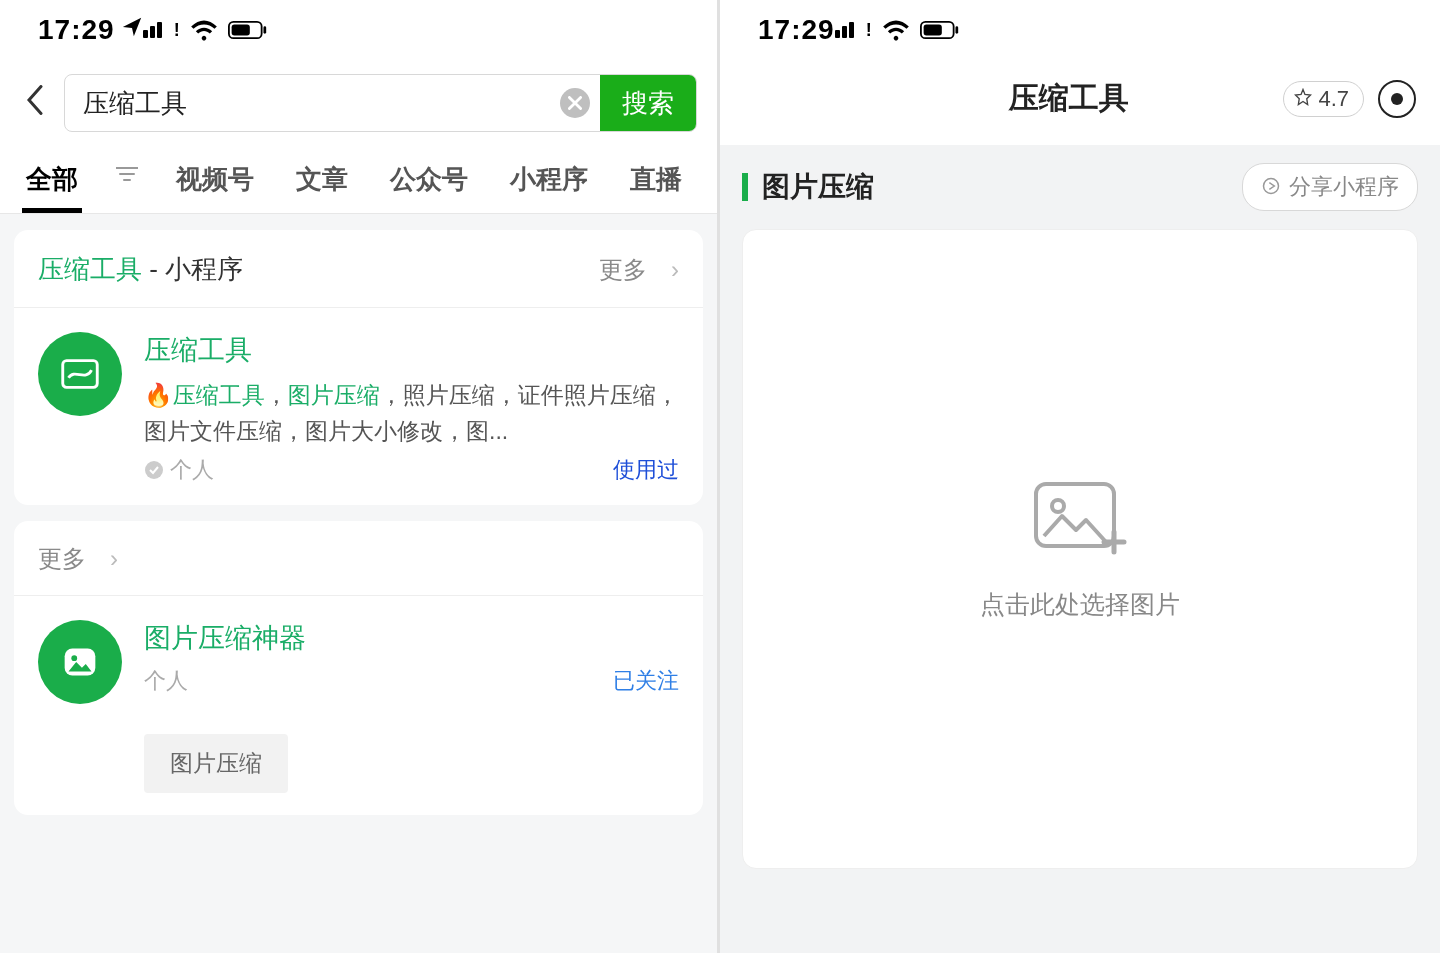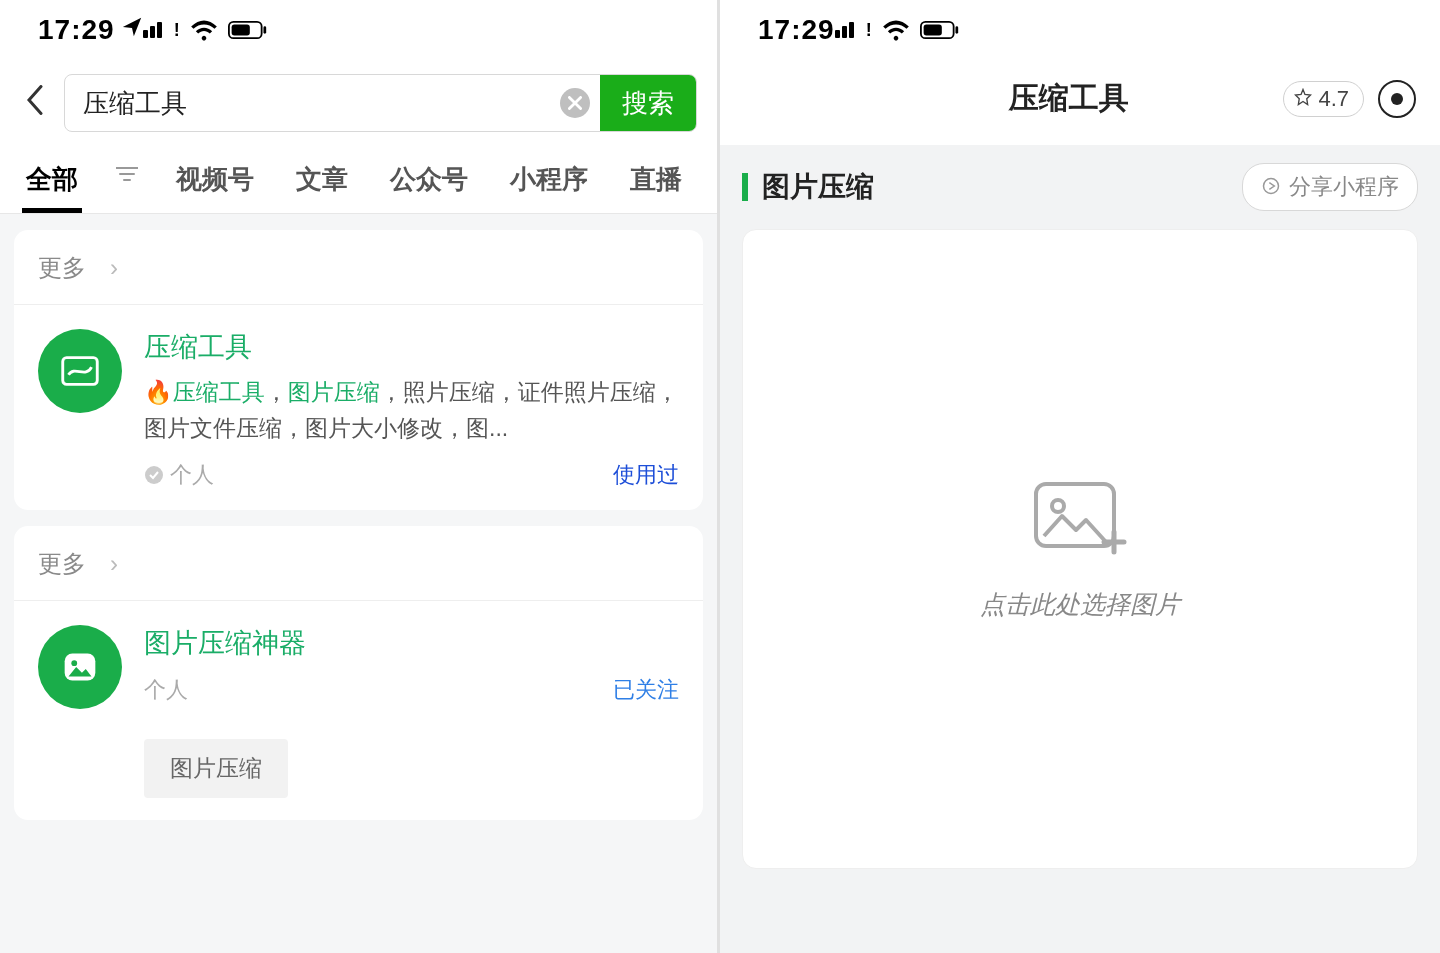--- a/index.html
+++ b/index.html
@@ -98,21 +98,21 @@
   .app-icon.green1 { background:#1aad4a; }
   .app-icon.green2 { background:#1aad4a; }
   .app-icon svg { width:46px; height:46px; }
 
   .result-body { flex:1; min-width:0; }
   .result-title { font-size:27px; color:#1aad67; margin-bottom:10px; font-weight:500;}
   .result-desc { font-size:23px; color:#555; line-height:1.55; }
   .result-desc .kw { color:#1aad67; }
   .result-meta {
     display:flex; align-items:center; justify-content:space-between;
-    margin-top:14px; font-size:22px;
+    margin-top:6px; font-size:22px;
   }
   .result-meta .src { color:#aaa; display:flex; align-items:center; gap:6px;}
   .result-meta .badge-used { color:#1d4ed8; }
   .result-meta .badge-follow { color:#2f7fe6; }
   .verify-icon { width:20px; height:20px; }
 
   .chip {
     display:inline-block; background:#f2f2f2; color:#666;
     font-size:23px; padding:14px 26px; border-radius:4px;
     margin:10px 0 22px 130px;
@@ -145,21 +145,21 @@
     border:1.5px solid #d8d8d8; border-radius:22px; padding:8px 18px;
     font-size:22px; color:#888; display:flex; align-items:flex-end; gap:8px; background:#fff;
   }
   .upload-area {
     background:#fff; border-radius:14px; border:1px solid #eee;
     height:640px;
     display:flex; flex-direction:column; align-items:center; justify-content:center;
     gap:26px;
   }
   .upload-area .img-ph svg { width:100px; height:80px; }
-  .upload-area .hint { font-size:25px; color:#888;font-style:italic; }
+  .upload-area .hint { font-size:25px; color:#888; }
 
 </style>
 </head>
 <body>
 
 <div class="phone left">
 
   <div class="statusbar">
     <div class="time">
       <span>17:29</span>
@@ -217,20 +217,23 @@
     </div>
     <div class="tab-item">视频号</div>
     <div class="tab-item">文章</div>
     <div class="tab-item">公众号</div>
     <div class="tab-item">小程序</div>
     <div class="tab-item">直播</div>
   </div>
 
   <div class="card">
     <div class="card-header">
+      <div>
+        <span class="keyword">压缩工具</span><span class="suffix"> - 小程序</span>
+      </div>
       <div class="more">
         <span>更多</span>
           <span class="chev">›</span>
       </div>
     </div>
     <div class="result">
       <div class="app-icon green1">
         <svg viewBox="0 0 48 48">
             <rect x="6" y="10" width="36" height="28" rx="4" fill="none" stroke="#fff" stroke-width="3"></rect>
             <path d="M12 28c6-10 18 4 24-8" fill="none" stroke="#fff" stroke-width="3"></path>

